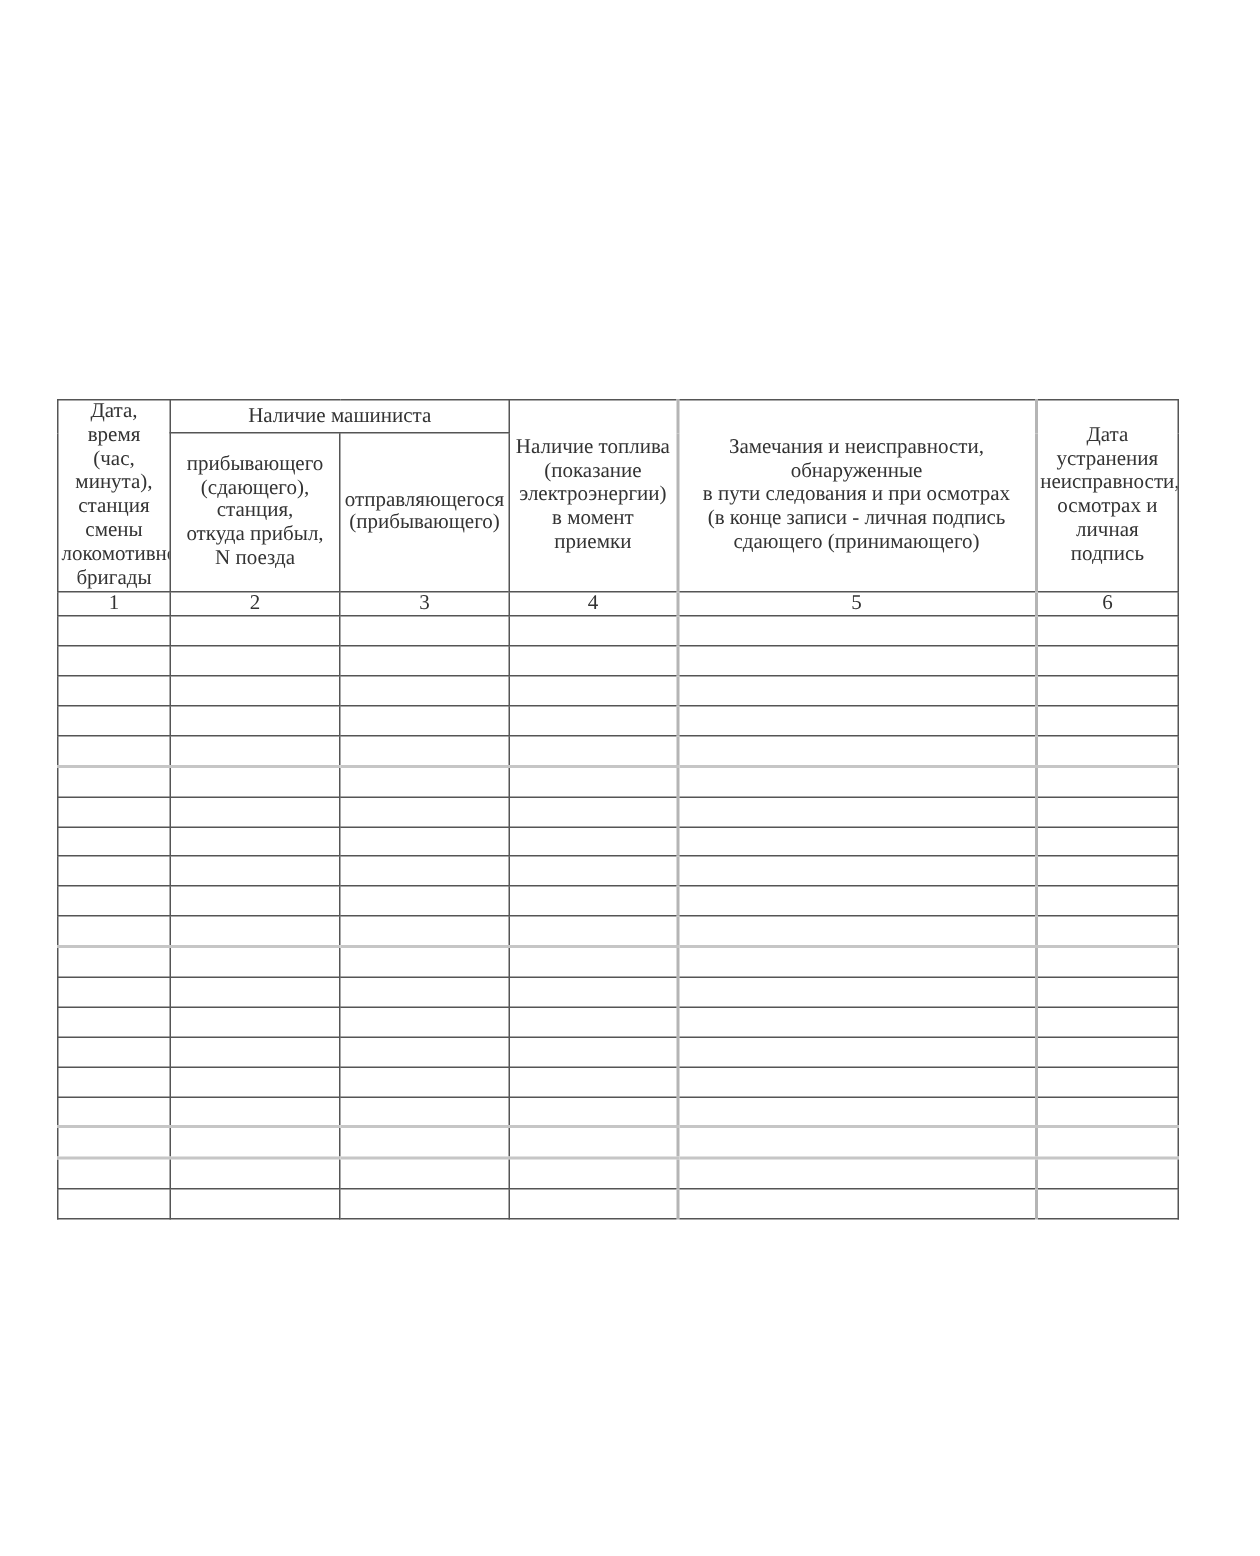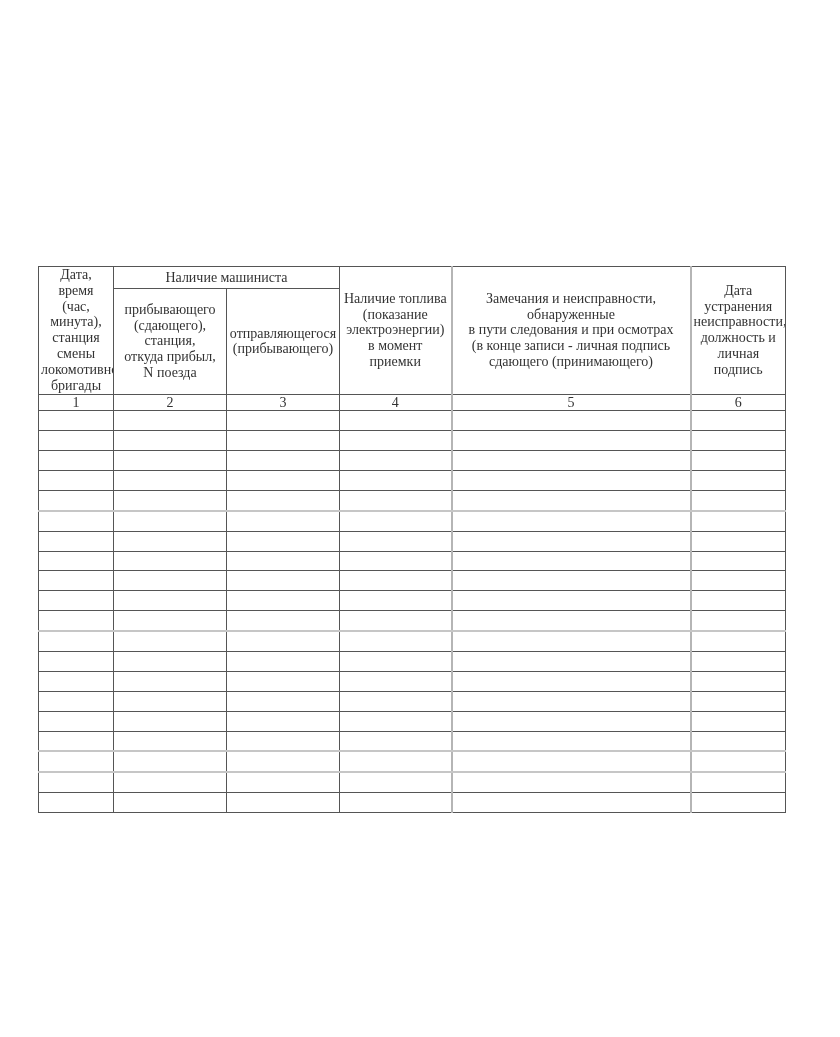--- a/index.html
+++ b/index.html
@@ -90,21 +90,21 @@
         <th rowspan="2">Наличие топлива
 (показание
 электроэнергии)
 в момент приемки</th>
         <th rowspan="2" class="bl-light">Замечания и неисправности, обнаруженные
 в пути следования и при осмотрах
 (в конце записи - личная подпись
 сдающего (принимающего)</th>
         <th rowspan="2" class="bl-light">Дата устранения
 неисправности,
-должность и
+осмотрах и
 личная подпись</th>
       </tr>
       <tr class="row-sub-header">
         <th>прибывающего
 (сдающего), станция,
 откуда прибыл,
 N поезда</th>
         <th>отправляющегося
 (прибывающего)</th>
       </tr>

